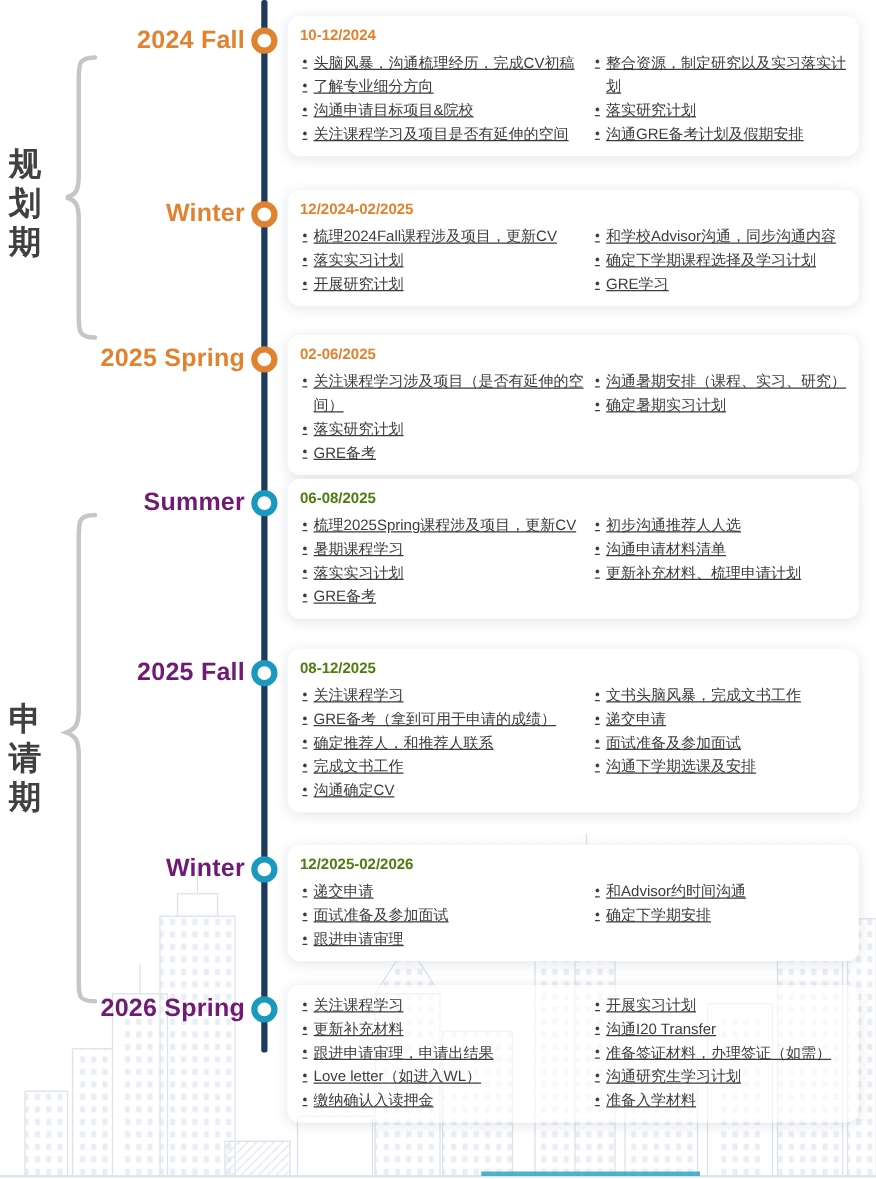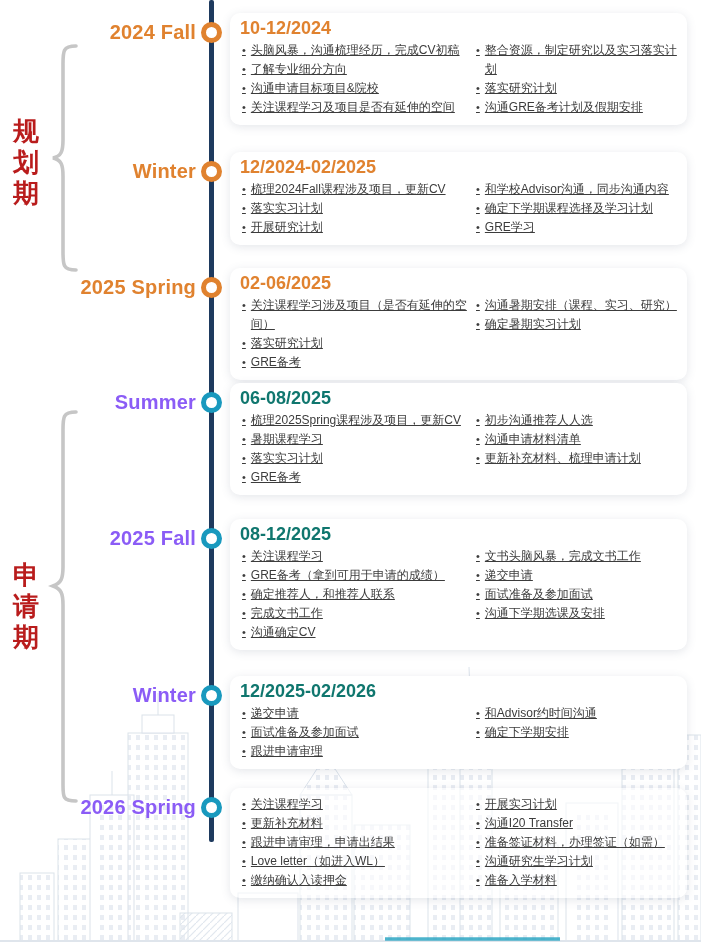--- a/index.html
+++ b/index.html
@@ -14,50 +14,50 @@
   .timeline-line{
     position:absolute;left:209px;top:0;width:5px;height:842px;
     background:#1E3A5E;z-index:1;border-radius:2px;
   }
   
   .brace{position:absolute;z-index:1}
   #brace-1{left:48px;top:40px}
   #brace-2{left:48px;top:405px}
   
   .phase{
-    position:absolute;left:7px;width:32px;text-align:right;z-index:2;
-    color:#b91c1c;font-weight:bold;font-size:26px;line-height:31px;
+    position:absolute;left:7px;width:32px;text-align:left;z-index:2;
+    color:#404040;font-weight:bold;font-size:26px;line-height:31px;
     word-break:break-all;
   }
   #phase-1{top:116px}
   #phase-2{top:560px}
   
   .section{position:absolute;left:0;width:701px;z-index:2}
   .period-label{
     position:absolute;left:0;top:8px;width:196px;text-align:right;
     font-weight:bold;font-size:20px;line-height:22px;letter-spacing:.2px;
   }
   .orange .period-label{color:#E0822F}
-  .teal   .period-label{color:#8b5cf6}
+  .teal   .period-label{color:#701a75}
   .node{
     position:absolute;left:201px;top:9px;width:11px;height:11px;
     background:#ffffff;border-radius:50%;z-index:3;
   }
   .orange .node{border:5px solid #E0822F}
   .teal   .node{border:5px solid #1999BE}
   .card{
     position:absolute;left:230px;width:457px;box-sizing:border-box;
     background:#ffffff;border-radius:10px;
     box-shadow:0 2px 10px rgba(90,100,125,.16);
     padding:7px 10px 8px 10px;
   }
   .card.translucent{background:rgba(255,255,255,.62)}
-  .date{font-weight:bold;font-size:18px;line-height:17px;margin-bottom:4px}
+  .date{font-weight:bold;font-size:12px;line-height:17px;margin-bottom:4px}
   .orange .date{color:#E0822F}
-  .teal   .date{color:#0f766e}
+  .teal   .date{color:#4d7c0f}
   .cols{display:flex;align-items:flex-start}
   ul.tasks{list-style:none;margin:0;padding:0}
   .col-left{width:234px;flex:none}
   .col-right{flex:1}
   li.task{
     display:flex;font-size:12px;line-height:19px;color:#3C3C3C;text-decoration:underline;
   }
   li.task::before{
     content:"•";flex:none;margin:0 5px 0 2px;font-size:11px;line-height:19px;color:#3C3C3C;
   }

